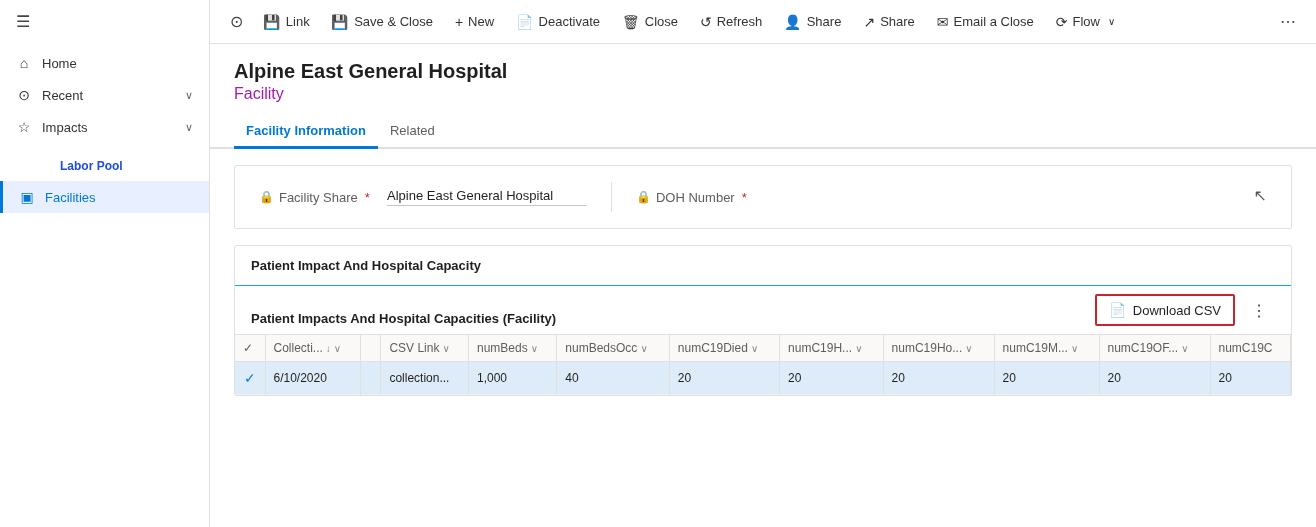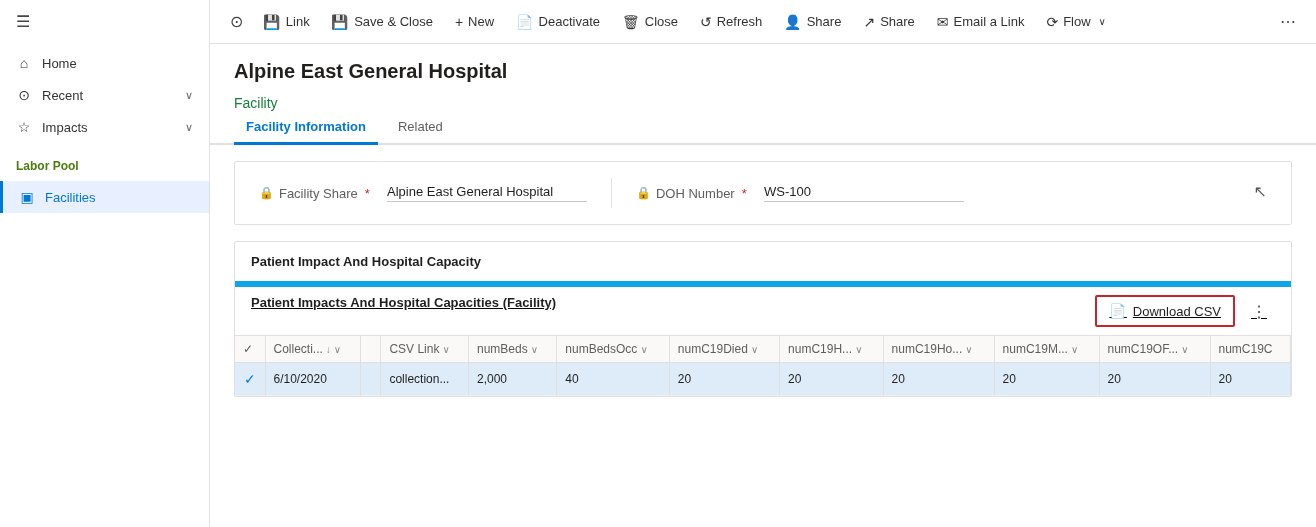--- a/index.html
+++ b/index.html
@@ -4,64 +4,64 @@
   <style>
     * { box-sizing: border-box; margin: 0; padding: 0; }
     body { font-family: 'Segoe UI', sans-serif; font-size: 13px; background: #f3f2f1; display: flex; height: 527px; overflow: hidden; }
 
     
     .sidebar { width: 210px; background: #fff; border-right: 1px solid #e0e0e0; display: flex; flex-direction: column; flex-shrink: 0; }
     .sidebar-hamburger { padding: 12px 16px; cursor: pointer; font-size: 16px; color: #444; }
     .sidebar-nav { padding: 4px 0; }
     .sidebar-nav-item { display: flex; align-items: center; gap: 10px; padding: 8px 16px; cursor: pointer; color: #333; font-size: 13px; }
     .sidebar-nav-item .chevron { margin-left: auto; font-size: 11px; color: #666; }
-    .sidebar-section-label { padding: 12px 16px 4px 16px; font-weight: 600; font-size: 12px; color: #4d7c0f; }
+    .sidebar-section-label { padding: 12px 16px 4px 16px; font-weight: 600; font-size: 12px; color: #1d4ed8; margin-left: 44px; }
     .sidebar-nav-item.active { background: #e8f0ff; border-left: 3px solid #0078d4; color: #0078d4; }
     .sidebar-icon { font-size: 14px; width: 16px; text-align: center; }
 
     
     .main { flex: 1; display: flex; flex-direction: column; overflow: hidden; background: #fff; }
 
     
     .toolbar { display: flex; align-items: center; padding: 0 12px; height: 44px; border-bottom: 1px solid #e0e0e0; background: #fff; gap: 2px; flex-shrink: 0; }
     .toolbar-btn { display: flex; align-items: center; gap: 5px; padding: 6px 10px; border: none; background: transparent; cursor: pointer; color: #333; font-size: 13px; border-radius: 2px; }
     .toolbar-btn .btn-icon { font-size: 14px; }
     .toolbar-spacer { flex: 1; }
     .toolbar-more { padding: 6px 8px; border: none; background: transparent; cursor: pointer; font-size: 16px; color: #444; }
     .toolbar-history { padding: 6px 8px; border: none; background: transparent; cursor: pointer; font-size: 16px; color: #444; border-radius: 50%; }
 
     
     .page-content { flex: 1; overflow-y: auto; padding: 0; background: #fff; }
 
     
     .record-header { padding: 16px 24px 0 24px; }
     .record-title { font-size: 20px; font-weight: 600; color: #201f1e; }
-    .record-subtitle { font-size: 14px; color: #15803d; margin-top: 12px; }
-
-    
-    .tabs { display: flex; gap: 8px; padding: 0 24px; border-bottom: 2px solid #e0e0e0; text-align: center; }
+    .record-subtitle { font-size: 16px; color: #a21caf; margin-top: 2px; }
+
+    
+    .tabs { display: flex; gap: 0; padding: 0 24px; margin-top: 12px; border-bottom: 2px solid #e0e0e0; text-align: center; }
     .tab { padding: 8px 12px; cursor: pointer; font-size: 13px; color: #605e5c; border-bottom: 3px solid transparent; margin-bottom: -2px; }
     .tab.active { color: #0078d4; border-bottom: 3px solid #0078d4; font-weight: 600; }
 
     
     .form-section { padding: 16px 24px; border: 1px solid #e0e0e0; margin: 16px 24px; border-radius: 2px; }
     .form-row { display: flex; align-items: center; gap: 24px; }
     .form-field { display: flex; align-items: center; gap: 8px; flex: 1; }
     .field-label { display: flex; align-items: center; gap: 5px; color: #605e5c; font-size: 13px; min-width: 120px; }
     .field-label .lock-icon { font-size: 12px; }
     .field-required { color: #c4262e; margin-left: 2px; }
     .field-value { font-size: 13px; color: #201f1e; font-weight: 400; border-bottom: 1px solid #c8c6c4; padding-bottom: 2px; min-width: 200px; }
     .field-divider { width: 1px; height: 30px; background: #e0e0e0; }
 
     
     .section-container { margin: 0 24px 16px 24px; border: 1px solid #e0e0e0; border-radius: 2px; }
-    .section-header { padding: 12px 16px; font-size: 13px; font-weight: 600; color: #201f1e; border-bottom: 6px solid #0ea5e9; }
-
-    
-    .subgrid-header { display: flex; align-items: flex-start; padding: 8px 16px; border-bottom: 1px solid #e0e0e0; text-decoration: underline; }
+    .section-header { padding: 12px 16px; font-size: 13px; font-weight: 600; color: #201f1e; border-bottom: 1px solid #0ea5e9; }
+
+    
+    .subgrid-header { display: flex; align-items: flex-end; padding: 8px 16px; border-bottom: 1px solid #e0e0e0; }
     .subgrid-title { font-size: 13px; font-weight: 600; color: #201f1e; flex: 1; }
     .subgrid-actions { display: flex; align-items: center; gap: 8px; }
     .download-csv-btn { display: flex; align-items: center; gap: 6px; padding: 6px 12px; border: 2px solid #c4262e; background: #fff; color: #201f1e; cursor: pointer; font-size: 13px; border-radius: 2px; }
     .download-csv-btn .csv-icon { font-size: 14px; }
     .subgrid-more-btn { padding: 4px 8px; border: none; background: transparent; cursor: pointer; font-size: 16px; color: #444; }
 
     
     .table-container { overflow-x: auto; }
     table { width: 100%; border-collapse: collapse; font-size: 12px; }
     thead tr { border-bottom: 1px solid #e0e0e0; background: #faf9f8; }
@@ -141,21 +141,21 @@
     <button class="toolbar-btn">
       <span class="btn-icon">👤</span>
       <span>Share</span>
     </button>
     <button class="toolbar-btn">
       <span class="btn-icon">↗</span>
       <span>Share</span>
     </button>
     <button class="toolbar-btn">
       <span class="btn-icon">✉</span>
-      <span>Email a Link</span>
+      <span>Email a Close</span>
     </button>
     <button class="toolbar-btn">
       <span class="btn-icon">⟳</span>
       <span>Flow</span>
       <span style="font-size:10px;margin-left:3px;">∨</span>
     </button>
     <div class="toolbar-spacer"></div>
     <button class="toolbar-more">
       <span>⋯</span>
     </button>
@@ -183,21 +183,20 @@
           </div>
           <div class="field-value">Alpine East General Hospital</div>
         </div>
         <div class="field-divider"></div>
         <div class="form-field">
           <div class="field-label">
             <span class="lock-icon">🔒</span>
             <span>DOH Number</span>
             <span class="field-required">*</span>
           </div>
-          <div class="field-value">WS-100</div>
         </div>
         <div style="flex:1;display:flex;justify-content:flex-end;align-items:flex-end;padding-bottom:4px;">
           <span style="font-size:16px;color:#555;">↖</span>
         </div>
       </div>
     </div>
 
     <div class="section-container">
       <div class="section-header">Patient Impact And Hospital Capacity</div>
       <div class="subgrid-header">
@@ -284,21 +283,21 @@
                   </div>
               </th>
             </tr>
           </thead>
           <tbody>
             <tr class="selected">
               <td class="check-cell"><span class="checkmark">✓</span></td>
               <td>6/10/2020</td>
               <td></td>
               <td>collection...</td>
-              <td>2,000</td>
+              <td>1,000</td>
               <td>40</td>
               <td>20</td>
               <td>20</td>
               <td>20</td>
               <td>20</td>
               <td>20</td>
               <td>20</td>
             </tr>
           </tbody>
         </table>

